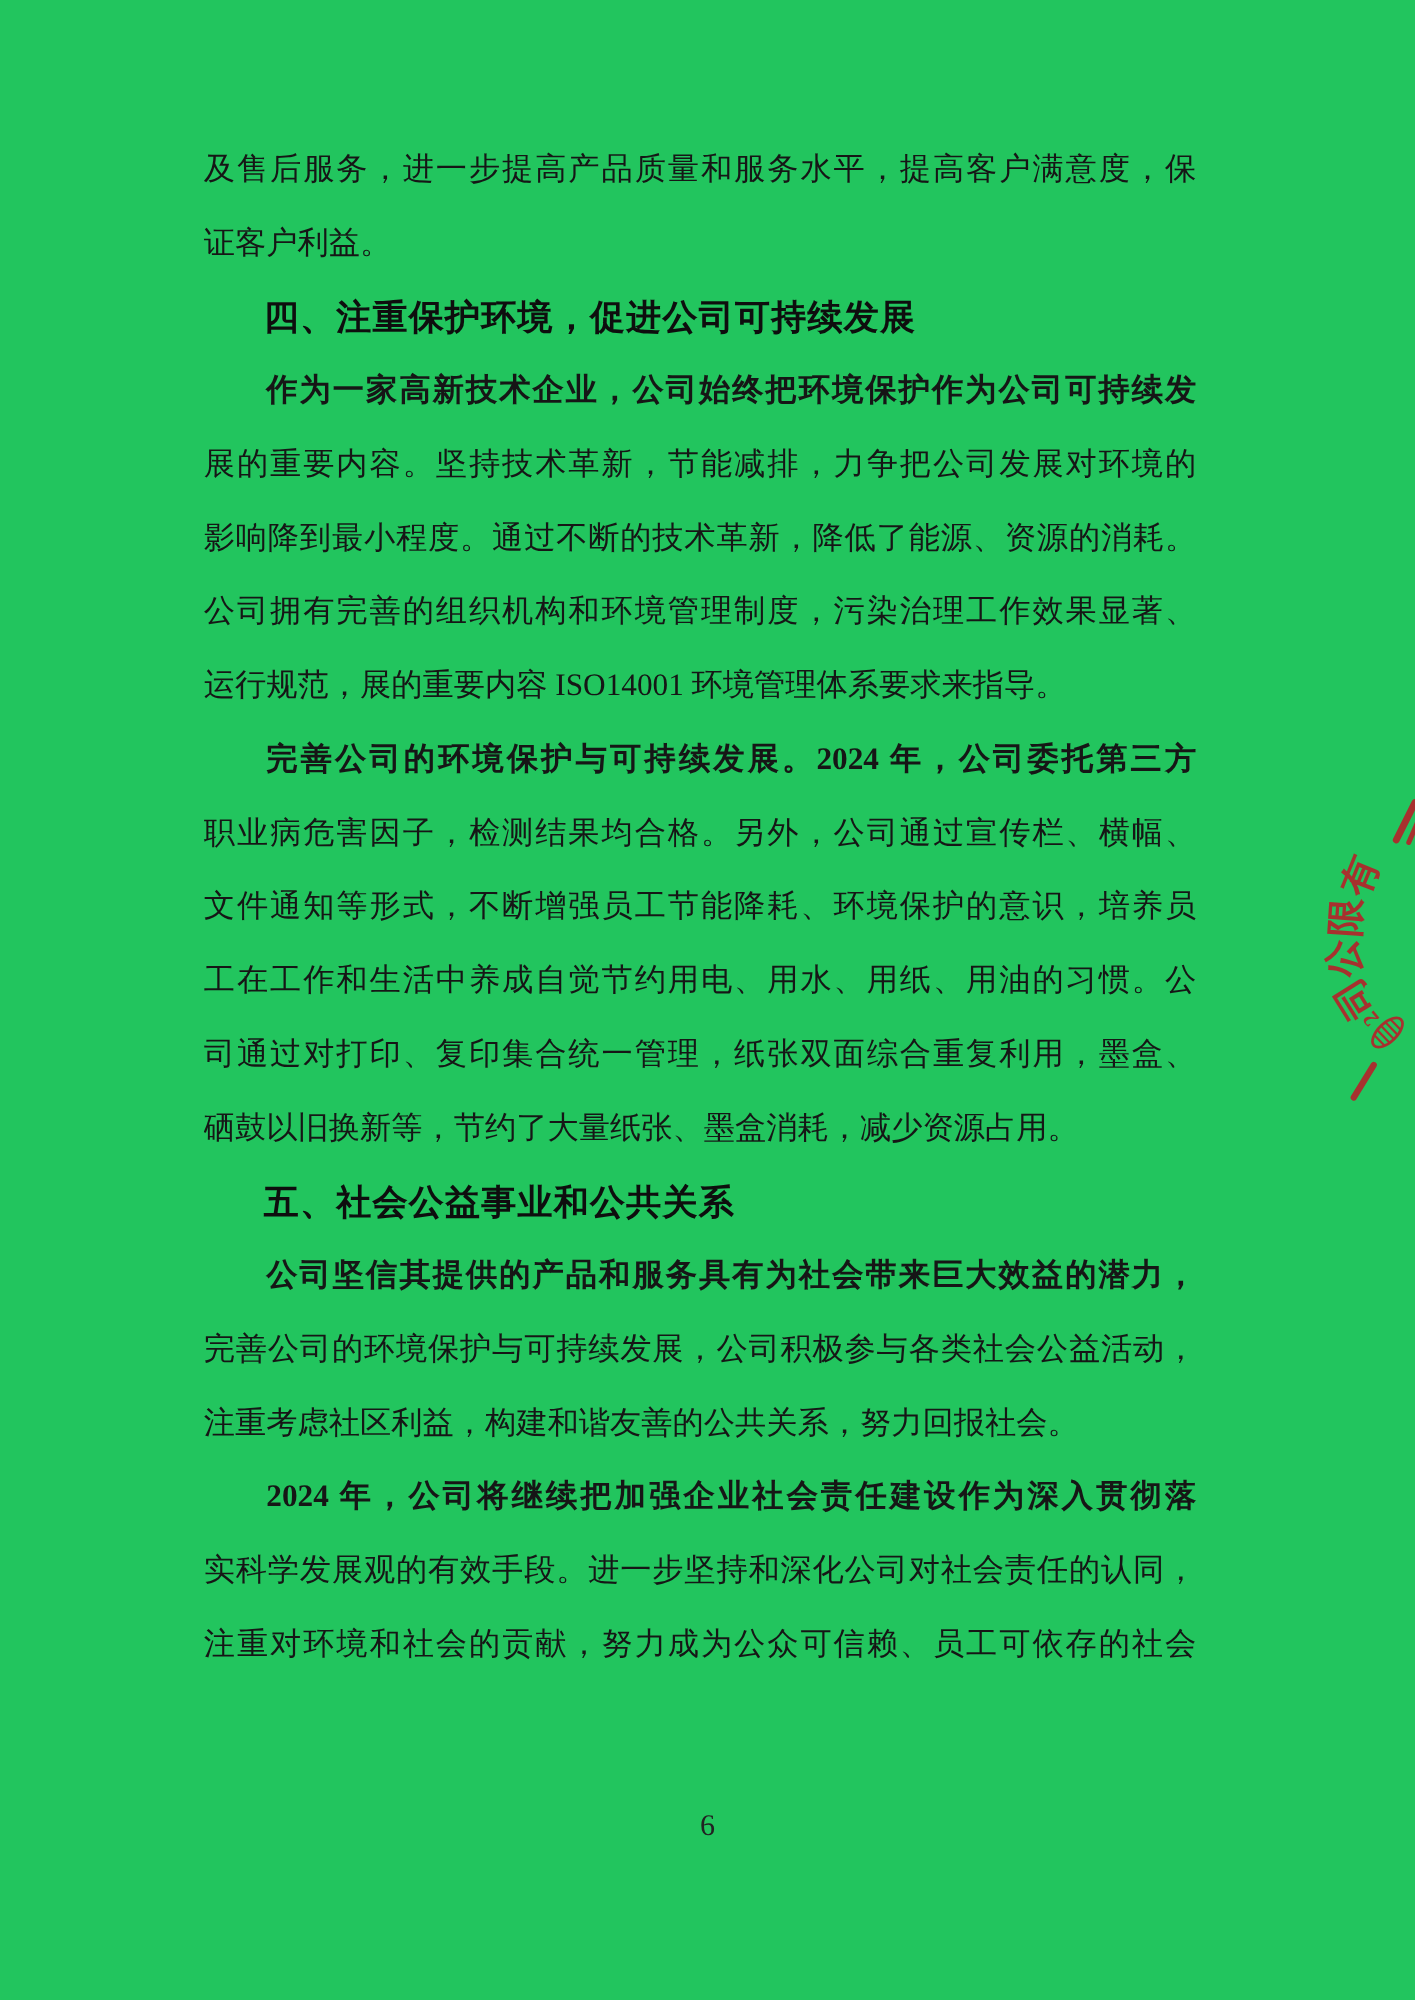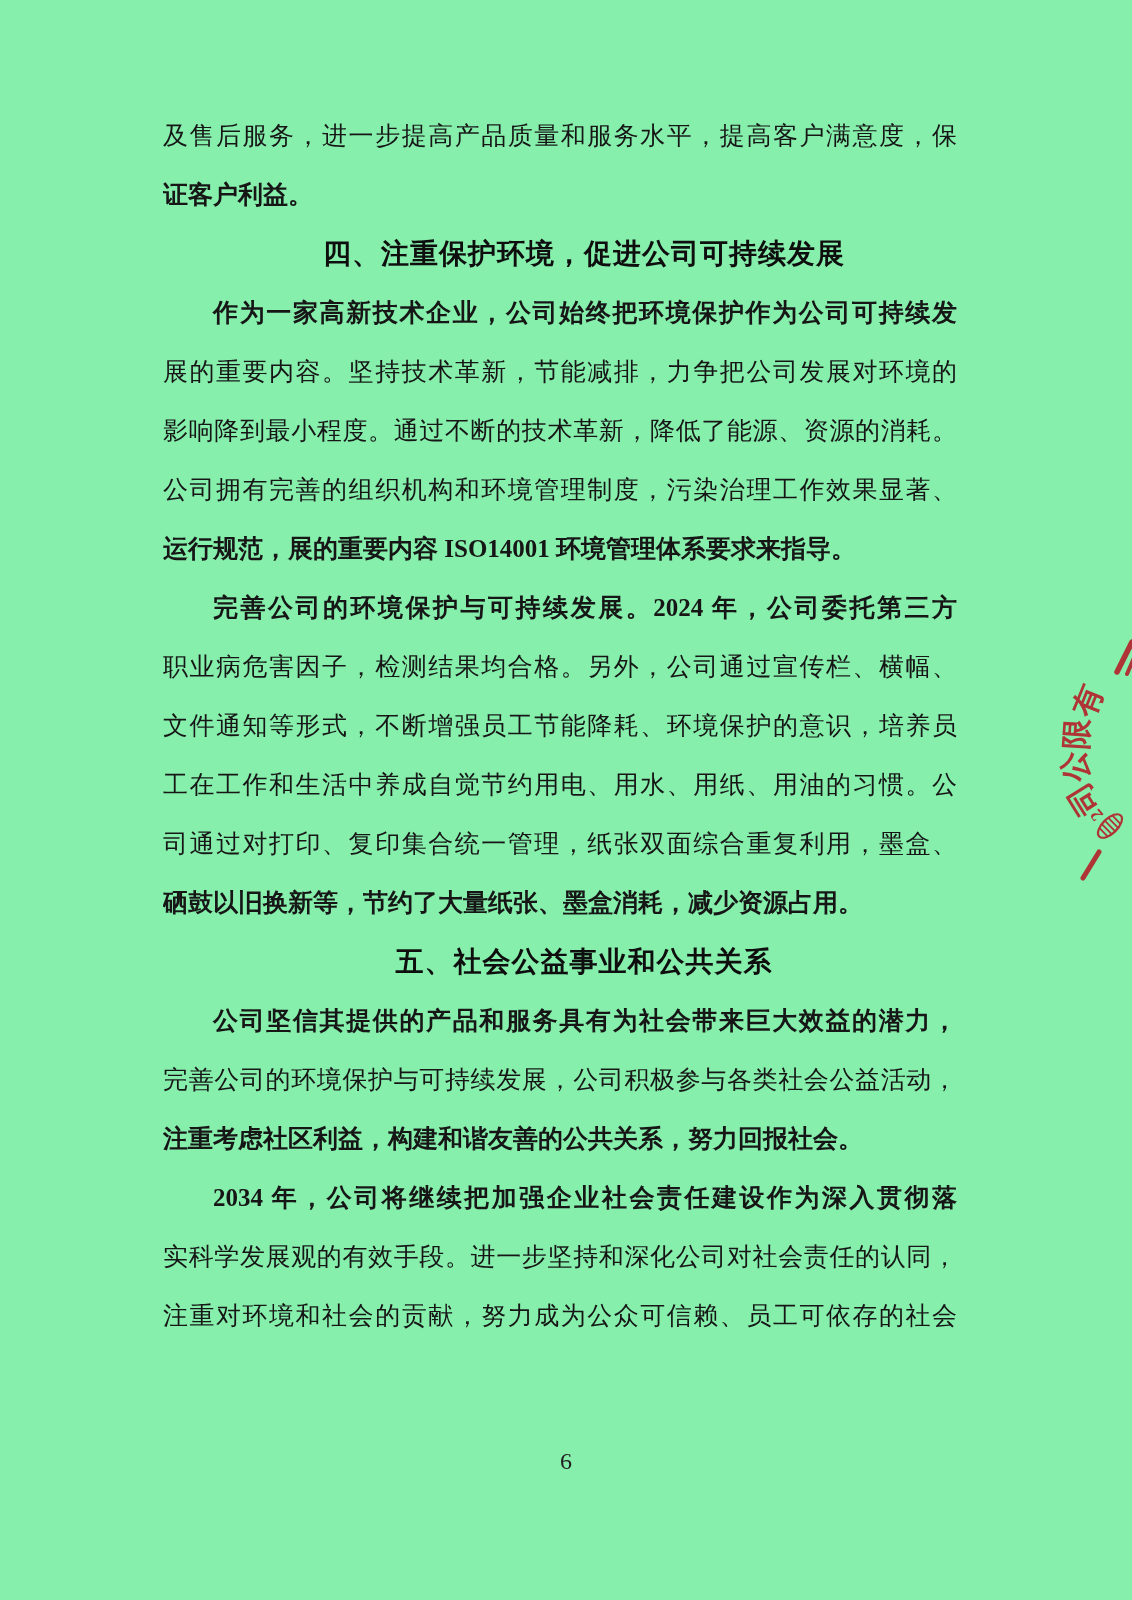--- a/index.html
+++ b/index.html
@@ -5,21 +5,21 @@
   html, body { margin: 0; padding: 0; }
   body {
     width: 1132px; height: 1600px;
     background: #ffffff;
     position: relative;
     overflow: hidden;
     font-family: "Liberation Serif", "DejaVu Serif", serif;
   }
   .page {
     position: absolute; inset: 0;
-    background: #86efac;
+    background: #22c55e;
   }
   .doc {
     position: absolute;
     left: 163px; top: 106px;
     width: 794px;
     color: #161616;
   }
   .line {
     font-family: "Liberation Serif", "DejaVu Serif", serif;
     font-size: 25px;
@@ -28,34 +28,32 @@
     white-space: normal;
     overflow: hidden;
   }
   .line.justify {
     text-align: justify;
     text-align-last: justify;
   }
   .line.lastline {
     text-align: left;
     text-align-last: left;
-    font-weight: bold;
   }
   .line.indent { padding-left: 50px; font-weight: bold; }
   .heading {
     font-family: "Liberation Sans", "DejaVu Sans", sans-serif;
     font-weight: 700;
     font-size: 28px;
     line-height: 59px;
     height: 59px;
     margin: 0;
     padding-left: 48px;
     color: #0e0e0e;
     letter-spacing: 1px;
-    text-align: center;
   }
   .pageno {
     position: absolute;
     top: 1448px;
     left: 0; width: 1132px;
     text-align: center;
     font-family: "Liberation Serif", "DejaVu Serif", serif;
     font-size: 24px;
     color: #222;
   }
@@ -88,21 +86,21 @@
       <div class="line justify indent">完善公司的环境保护与可持续发展。2024 年，公司委托第三方</div>
       <div class="line justify">职业病危害因子，检测结果均合格。另外，公司通过宣传栏、横幅、</div>
       <div class="line justify">文件通知等形式，不断增强员工节能降耗、环境保护的意识，培养员</div>
       <div class="line justify">工在工作和生活中养成自觉节约用电、用水、用纸、用油的习惯。公</div>
       <div class="line justify">司通过对打印、复印集合统一管理，纸张双面综合重复利用，墨盒、</div>
       <div class="line lastline">硒鼓以旧换新等，节约了大量纸张、墨盒消耗，减少资源占用。</div>
       <h2 class="heading">五、社会公益事业和公共关系</h2>
       <div class="line justify indent">公司坚信其提供的产品和服务具有为社会带来巨大效益的潜力，</div>
       <div class="line justify">完善公司的环境保护与可持续发展，公司积极参与各类社会公益活动，</div>
       <div class="line lastline">注重考虑社区利益，构建和谐友善的公共关系，努力回报社会。</div>
-      <div class="line justify indent">2034 年，公司将继续把加强企业社会责任建设作为深入贯彻落</div>
+      <div class="line justify indent">2024 年，公司将继续把加强企业社会责任建设作为深入贯彻落</div>
       <div class="line justify">实科学发展观的有效手段。进一步坚持和深化公司对社会责任的认同，</div>
       <div class="line justify">注重对环境和社会的贡献，努力成为公众可信赖、员工可依存的社会</div>
     </main>
 
   <div class="seal">
     <svg width="95" height="280" viewBox="0 0 95 280">
       <g stroke="#b2262c" fill="#b2262c" opacity="0.93">
 
         <line x1="80" y1="44" x2="95" y2="14" stroke-width="5.5" stroke-linecap="round"></line>
         <line x1="90" y1="46" x2="97" y2="30" stroke-width="4" stroke-linecap="round"></line>

